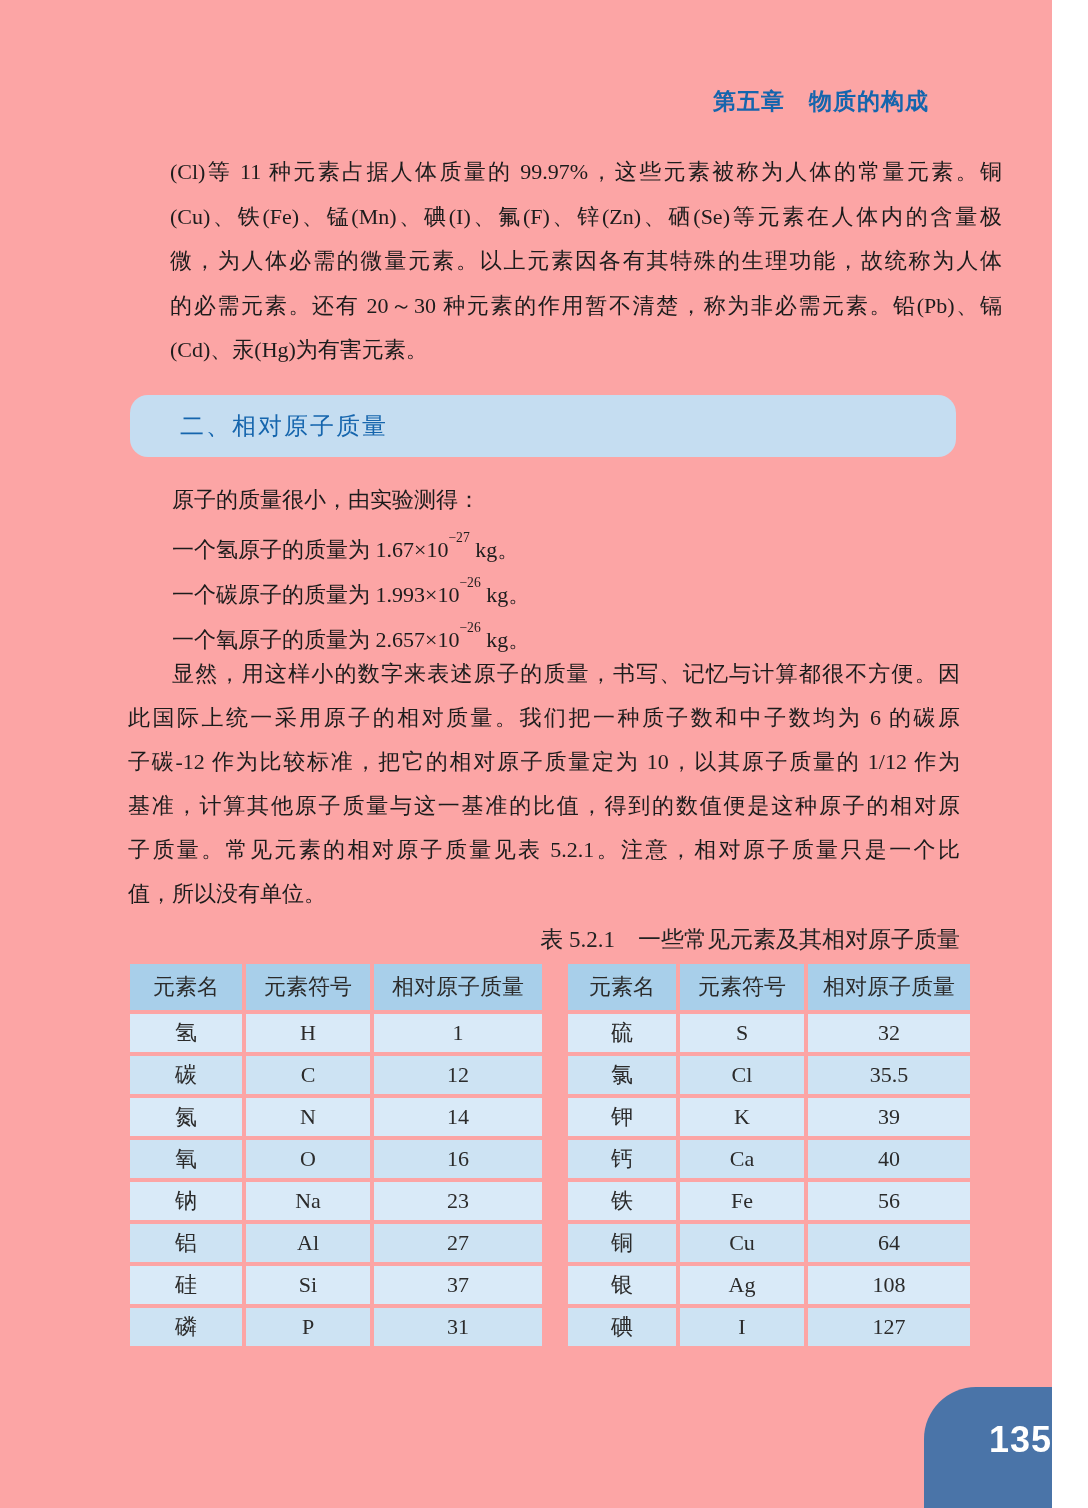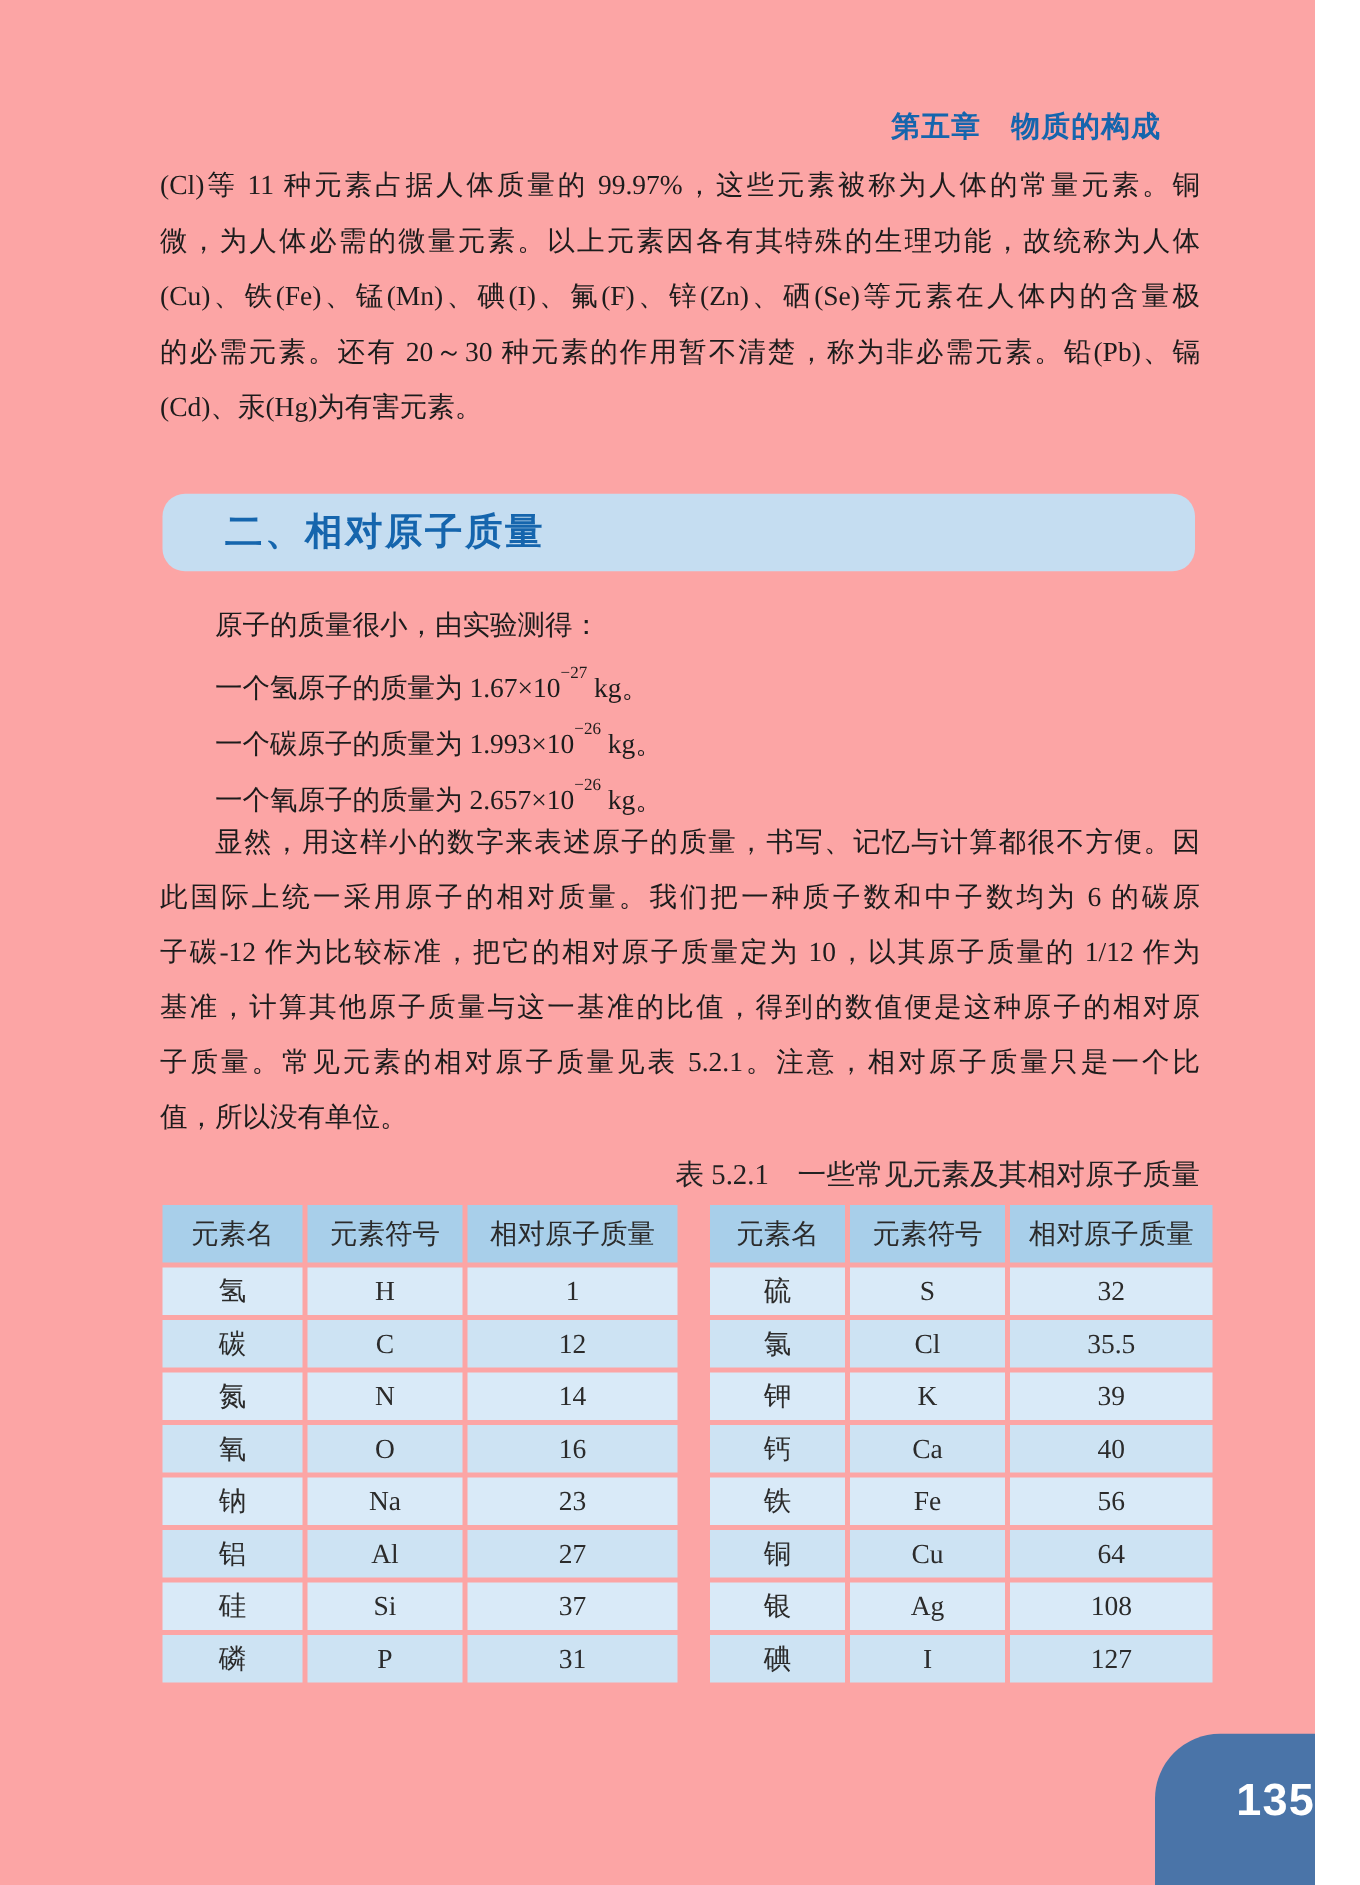--- a/index.html
+++ b/index.html
@@ -18,34 +18,34 @@
     letter-spacing:1px;
   }
   .para{position:absolute;left:128px;width:832px;}
   .line{
     font-size:22px;line-height:44.5px;height:44.5px;
     text-align:justify;text-align-last:justify;
     overflow:hidden;white-space:nowrap;
   }
   .line.last{text-align-last:left;white-space:normal;}
   .line.indent{text-indent:2em;}
-  .p1{top:126px;}
+  .p1{top:150px;margin-left:42px;}
   .p2{top:477px;}
   .p2 .line{text-align-last:left;white-space:normal;line-height:45px;height:45px;}
   .p3{top:652px;}
   .p3 .line{line-height:44px;height:44px;}
   sup.exp{font-size:0.62em;position:relative;top:-0.55em;letter-spacing:0;}
   .section-box{
     position:absolute;left:130px;top:395px;width:826px;height:62px;
     background:#c5ddf1;border-radius:18px;
   }
   .section-box .section-label{
     display:block;padding-left:50px;line-height:62px;
     font-family:"Liberation Sans","DejaVu Sans",sans-serif;
-    font-weight:bold;font-size:30px;color:#1565ad;letter-spacing:2px;
+    font-weight:normal;font-size:24px;color:#1565ad;letter-spacing:2px;
   }
   .caption{
     position:absolute;left:128px;top:924px;width:832px;
     text-align:right;font-size:23px;color:#222222;
   }
   .tables{
     position:absolute;left:126px;top:960px;width:850px;
     display:flex;gap:18px;
   }
   table.elem-table{
@@ -81,22 +81,22 @@
 </style>
 </head>
 <body>
 
 <div class="page">
 
   <div class="chapter-header">第五章　物质的构成</div>
 
   <div class="para p1">
     <div class="line">(Cl)等 11 种元素占据人体质量的 99.97%，这些元素被称为人体的常量元素。铜</div>
+    <div class="line">(Cu)、铁(Fe)、锰(Mn)、碘(I)、氟(F)、锌(Zn)、硒(Se)等元素在人体内的含量极</div>
     <div class="line">微，为人体必需的微量元素。以上元素因各有其特殊的生理功能，故统称为人体</div>
-    <div class="line">(Cu)、铁(Fe)、锰(Mn)、碘(I)、氟(F)、锌(Zn)、硒(Se)等元素在人体内的含量极</div>
     <div class="line">的必需元素。还有 20～30 种元素的作用暂不清楚，称为非必需元素。铅(Pb)、镉</div>
     <div class="line last">(Cd)、汞(Hg)为有害元素。</div>
   </div>
 
   <div class="section-box">
     <span class="section-label">二、相对原子质量</span>
   </div>
 
   <div class="para p2">
     <div class="line indent">原子的质量很小，由实验测得：</div>

